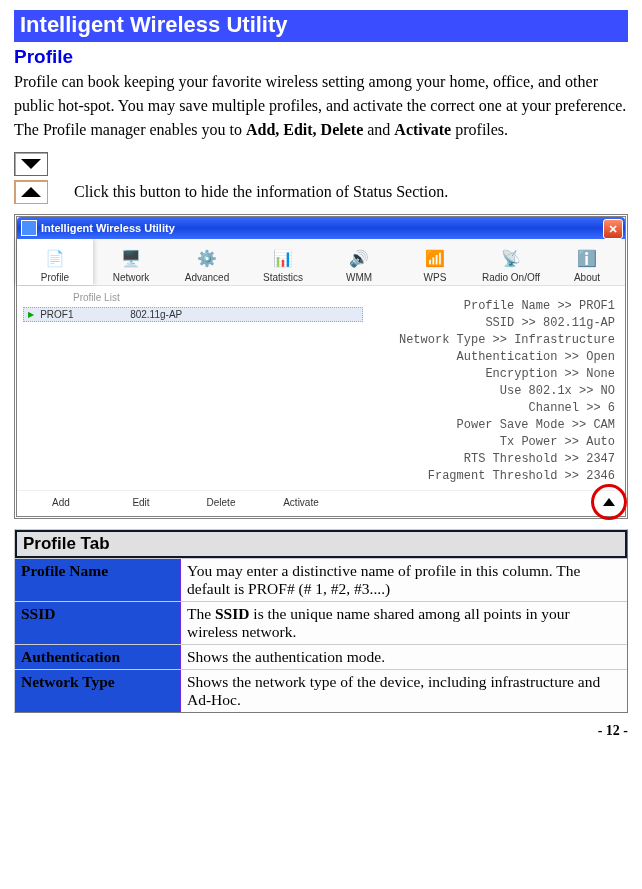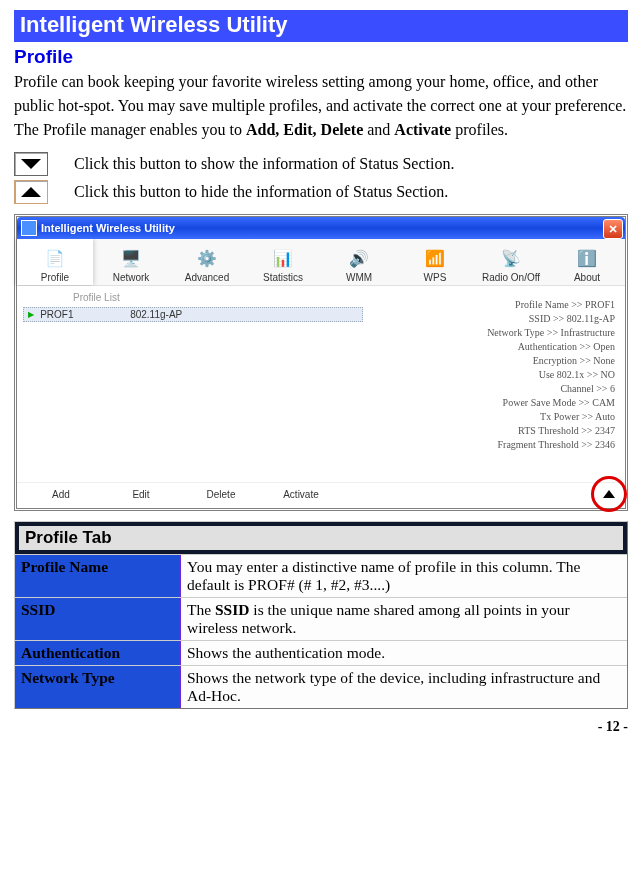--- a/index.html
+++ b/index.html
@@ -148,22 +148,22 @@
     align-items: center;
     background: #e4eaf6;
     border: 1px dotted #9ab;
     padding: 1px 4px;
     color: #333;
   }
   .pl-row .green-arrow { color: #0a0; margin-right: 6px; font-size: 8px; }
 
   .details {
     flex: 1;
-    font-family: Liberation Serif, serif;
-    font-size: 10px;
+    font-family: Liberation Mono, monospace;
+    font-size: 12px;
     color: #555;
     padding: 10px 10px 4px 4px;
   }
   .dr { text-align: right; margin: 3px 0; white-space: nowrap; }
 
   .action-bar {
     border-top: 1px solid #eee;
     display: flex;
     padding: 6px 12px 8px 4px;
     font-family: Tahoma, sans-serif;
@@ -193,21 +193,21 @@
     border: 1px outset #ccc;
     margin-top: 4px;
     font-size: 15.5px;
   }
   .ptab-header {
     background: #e0e0e0;
     font-family: Arial, Helvetica, sans-serif;
     font-weight: bold;
     font-size: 17px;
     padding: 2px 6px;
-    border: 4px solid #0f172a;
+    border: 2px solid #0f172a;
   }
   .ptab-row {
     display: flex;
     border-top: 1px solid #ccc;
   }
   .ptab-cell-l {
     flex: 0 0 152px;
     font-weight: bold;
     padding: 3px 6px;
     border-right: 2px solid #6d28d9;
@@ -256,21 +256,20 @@
 
 <p class="intro">
   <span>Profile can book keeping your favorite wireless setting among your home, office, and other public hot-spot. You may save multiple profiles, and activate the correct one at your preference. The Profile manager enables you to </span><b>Add, Edit, Delete</b><span> and </span><b>Activate</b><span> profiles.</span>
 </p>
 
 <div class="buttons-block">
   <div class="btn-line">
     <div class="btn-icon">
       <div class="tri-down"></div>
     </div>
-    <span>Click this button to show the information of Status Section.</span>
   </div>
   <div class="btn-line">
     <div class="btn-icon" style="border-color:#d0a070;">
       <div class="tri-up"></div>
     </div>
     <span>Click this button to hide the information of Status Section.</span>
   </div>
 </div>
 
 <div class="app-window">

